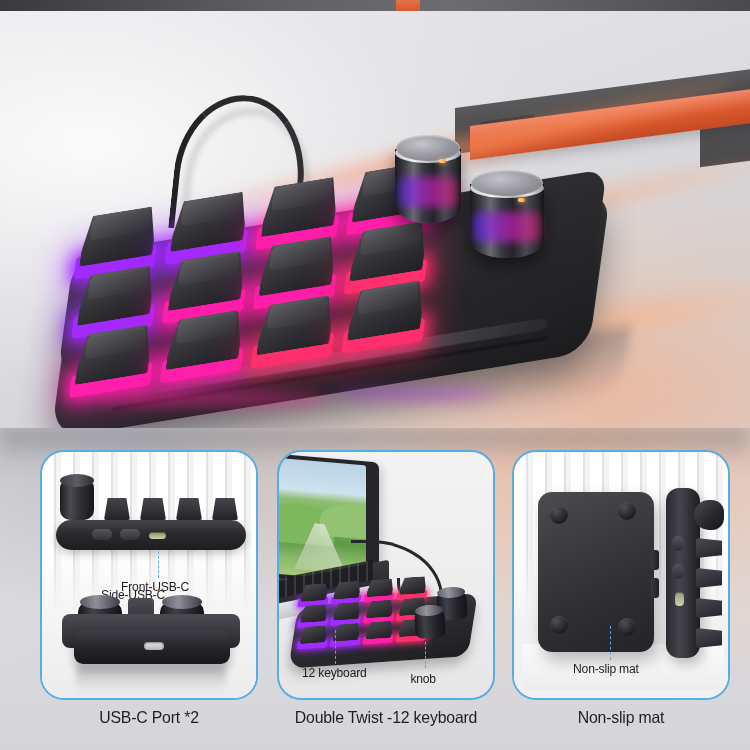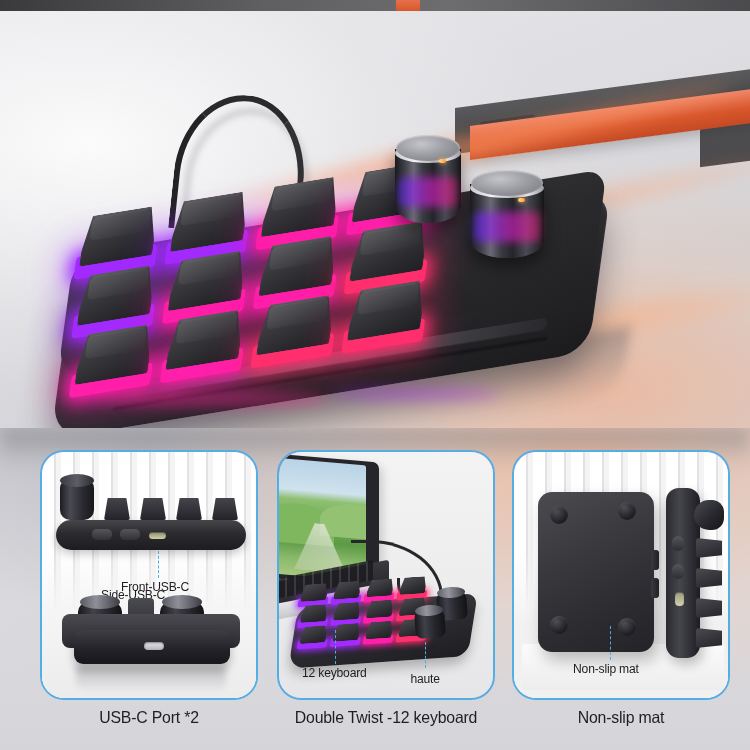--- a/index.html
+++ b/index.html
@@ -571,21 +571,21 @@
               <div class="c"></div>
             </div>
           </div>
         <div class="p2knob" style="left:158px; top:140px;"></div>
         <div class="p2knob" style="left:136px; top:158px;"></div>
 
         <div class="lead" style="left:56px; top:178px; height:34px;"></div>
         <div class="lbl" style="left:22px; top:214px;">12 keyboard</div>
 
         <div class="lead" style="left:146px; top:190px; height:26px;"></div>
-        <div class="lbl" style="left:131px; top:220px;">haute</div>
+        <div class="lbl" style="left:131px; top:220px;">knob</div>
       </div>
       <div class="caption c2">Double Twist -12 keyboard</div>
 
       <div class="panel p3">
         <div class="slats"></div>
         <div class="p3-plinth"></div>
 
         <div class="bot-view">
           <div class="foot" style="left:12px; top:14px;"></div>
           <div class="foot" style="left:80px; top:10px;"></div>

